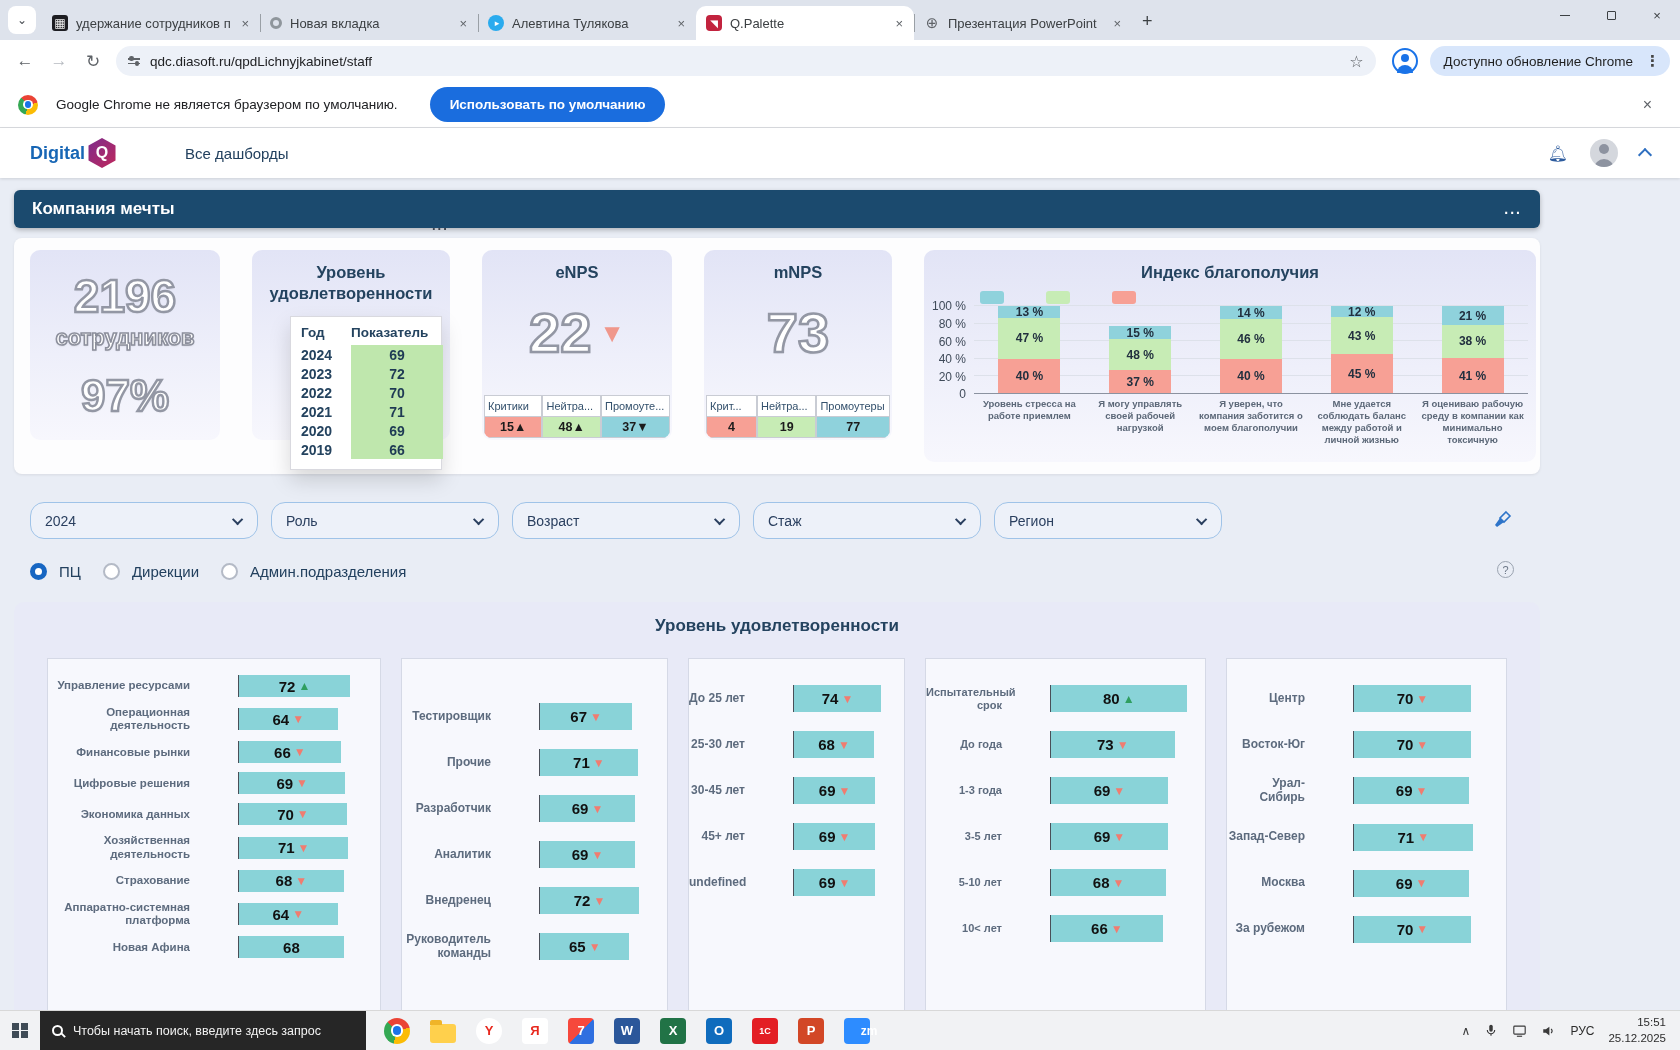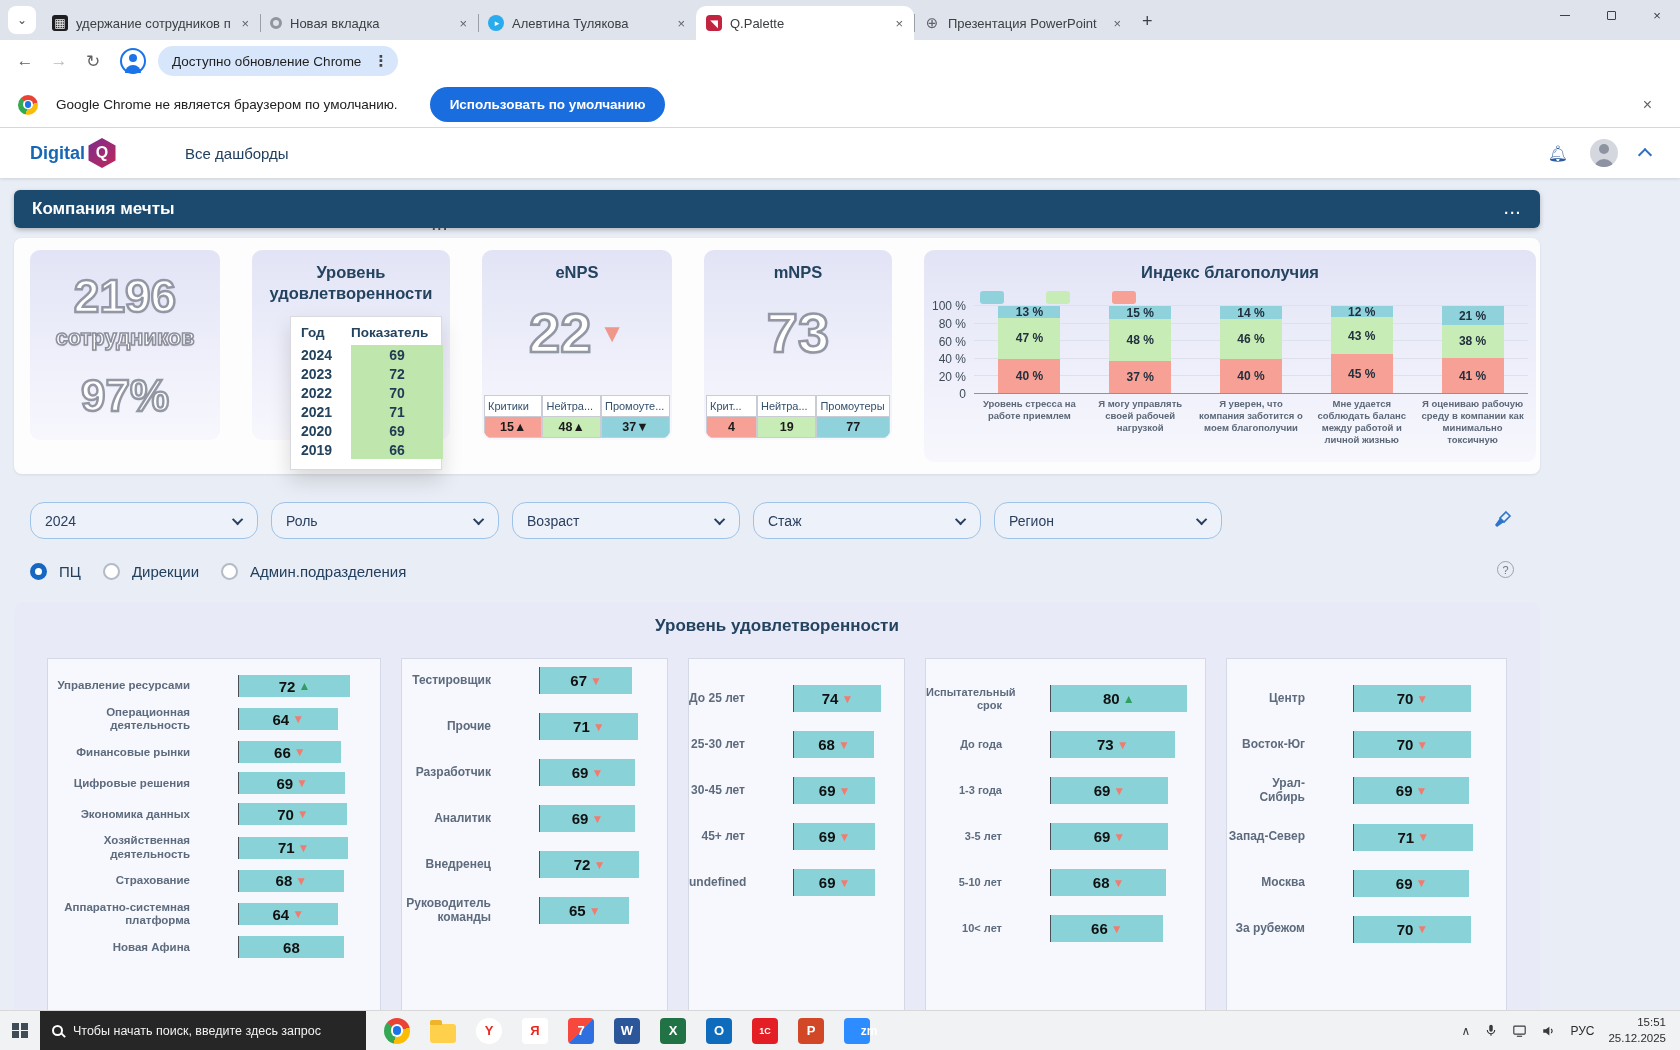--- a/index.html
+++ b/index.html
@@ -123,21 +123,21 @@
   .radio{width:17px;height:17px;border-radius:50%;background:#fff;border:2px solid #b4bac6;flex:none;}
   .radio.sel{border:5px solid #1766c2;}
   .radio-label{font-size:15px;color:#22405e;margin-right:10px;}
   .help{position:absolute;right:26px;top:-2px;width:17px;height:17px;border-radius:50%;border:1.5px solid #9aa3b0;color:#6b7686;font-size:11px;display:flex;align-items:center;justify-content:center;}
 
   
   .section{margin-top:22px;background:#e8eaf7;border-radius:10px;height:520px;padding-top:14px;}
   .section-title{text-align:center;font-size:17px;font-weight:bold;color:#24435f;}
   .panels{display:flex;justify-content:space-between;padding:0 33px;margin-top:22px;}
   .sat-panel{background:#f7f8fd;border:1px solid #d5d9e6;height:368px;overflow:hidden;}
-  .pn0{width:334px;padding-top:16px;} .pn1{width:267px;padding-top:8px;} .pn2{width:217px;padding-top:26px;} .pn3{width:281px;padding-top:26px;} .pn4{width:281px;padding-top:26px;}
+  .pn0{width:334px;padding-top:16px;} .pn1{width:267px;padding-top:44px;} .pn2{width:217px;padding-top:26px;} .pn3{width:281px;padding-top:26px;} .pn4{width:281px;padding-top:26px;}
   .sat-row{display:flex;align-items:center;gap:40px;}
   .pn0 .sat-row{margin-bottom:9px;} .pn1 .sat-row,.pn2 .sat-row,.pn3 .sat-row,.pn4 .sat-row{margin-bottom:19px;}
   .lbl{font-weight:bold;color:#5d6b7e;text-align:right;padding-right:8px;line-height:1.15;flex:none;}
   .pn0 .lbl{width:150px;font-size:11.5px;} .pn1 .lbl{width:97px;font-size:12px;} .pn2 .lbl{width:64px;font-size:12px;} .pn3 .lbl{width:84px;font-size:11px;} .pn4 .lbl{width:86px;font-size:12px;}
   .bar-area{flex:1;border-left:1px solid #4a4f58;position:relative;margin-right:10px;}
   .bar{background:#89d3d8;display:flex;align-items:center;justify-content:center;gap:3px;}
   .pn0 .bar{height:22px;} .pn1 .bar,.pn2 .bar,.pn3 .bar,.pn4 .bar{height:27px;}
   .bval{font-size:15px;font-weight:bold;color:#111;}
   .arr{font-size:12px;} .arr.up{color:#2f9e5f;} .arr.down{color:#f07c70;}
 
@@ -206,20 +206,28 @@
         <span class="win-max-glyph"></span>
       </div>
     <div class="win-btn">×</div>
   </div>
 </div>
 
 <div class="toolbar">
   <div class="nav-ico">←</div>
   <div class="nav-ico dim">→</div>
   <div class="nav-ico">↻</div>
+  <div class="url-pill">
+    <span class="site-ico">
+        <i></i>
+        <i></i>
+      </span>
+    <span class="url-text">qdc.diasoft.ru/qpdLichnyjkabinet/staff</span>
+    <span class="star">☆</span>
+  </div>
   <div class="profile-btn"></div>
   <div class="update-chip">
     <span>Доступно обновление Chrome</span>
     <span class="kebab">⋮</span>
   </div>
 </div>
 
 <div class="infobar">
   <div class="chrome-logo"></div>
   <span class="infobar-msg">Google Chrome не является браузером по умолчанию.</span>
@@ -333,21 +341,21 @@
           <div class="wb-bars">
               <div class="wb-slot">
                 <div class="wb-bar">
                   <div class="wb-seg" style="height: 13%; background: rgb(143, 210, 220);">13 %</div>
                   <div class="wb-seg" style="height: 47%; background: rgb(199, 236, 181);">47 %</div>
                   <div class="wb-seg" style="height: 40%; background: rgb(247, 160, 149);">40 %</div>
                 </div>
               </div>
               <div class="wb-slot">
                 <div class="wb-bar">
-                  <div class="wb-seg" style="height: 15%; background: rgb(143, 210, 220);">15 %</div>
+                  <div class="wb-seg" style="height: 15%; background: rgb(143, 210, 220); margin-top: 20px;">15 %</div>
                   <div class="wb-seg" style="height: 48%; background: rgb(199, 236, 181);">48 %</div>
                   <div class="wb-seg" style="height: 37%; background: rgb(247, 160, 149);">37 %</div>
                 </div>
               </div>
               <div class="wb-slot">
                 <div class="wb-bar">
                   <div class="wb-seg" style="height: 14%; background: rgb(143, 210, 220);">14 %</div>
                   <div class="wb-seg" style="height: 46%; background: rgb(199, 236, 181);">46 %</div>
                   <div class="wb-seg" style="height: 40%; background: rgb(247, 160, 149);">40 %</div>
                 </div>

